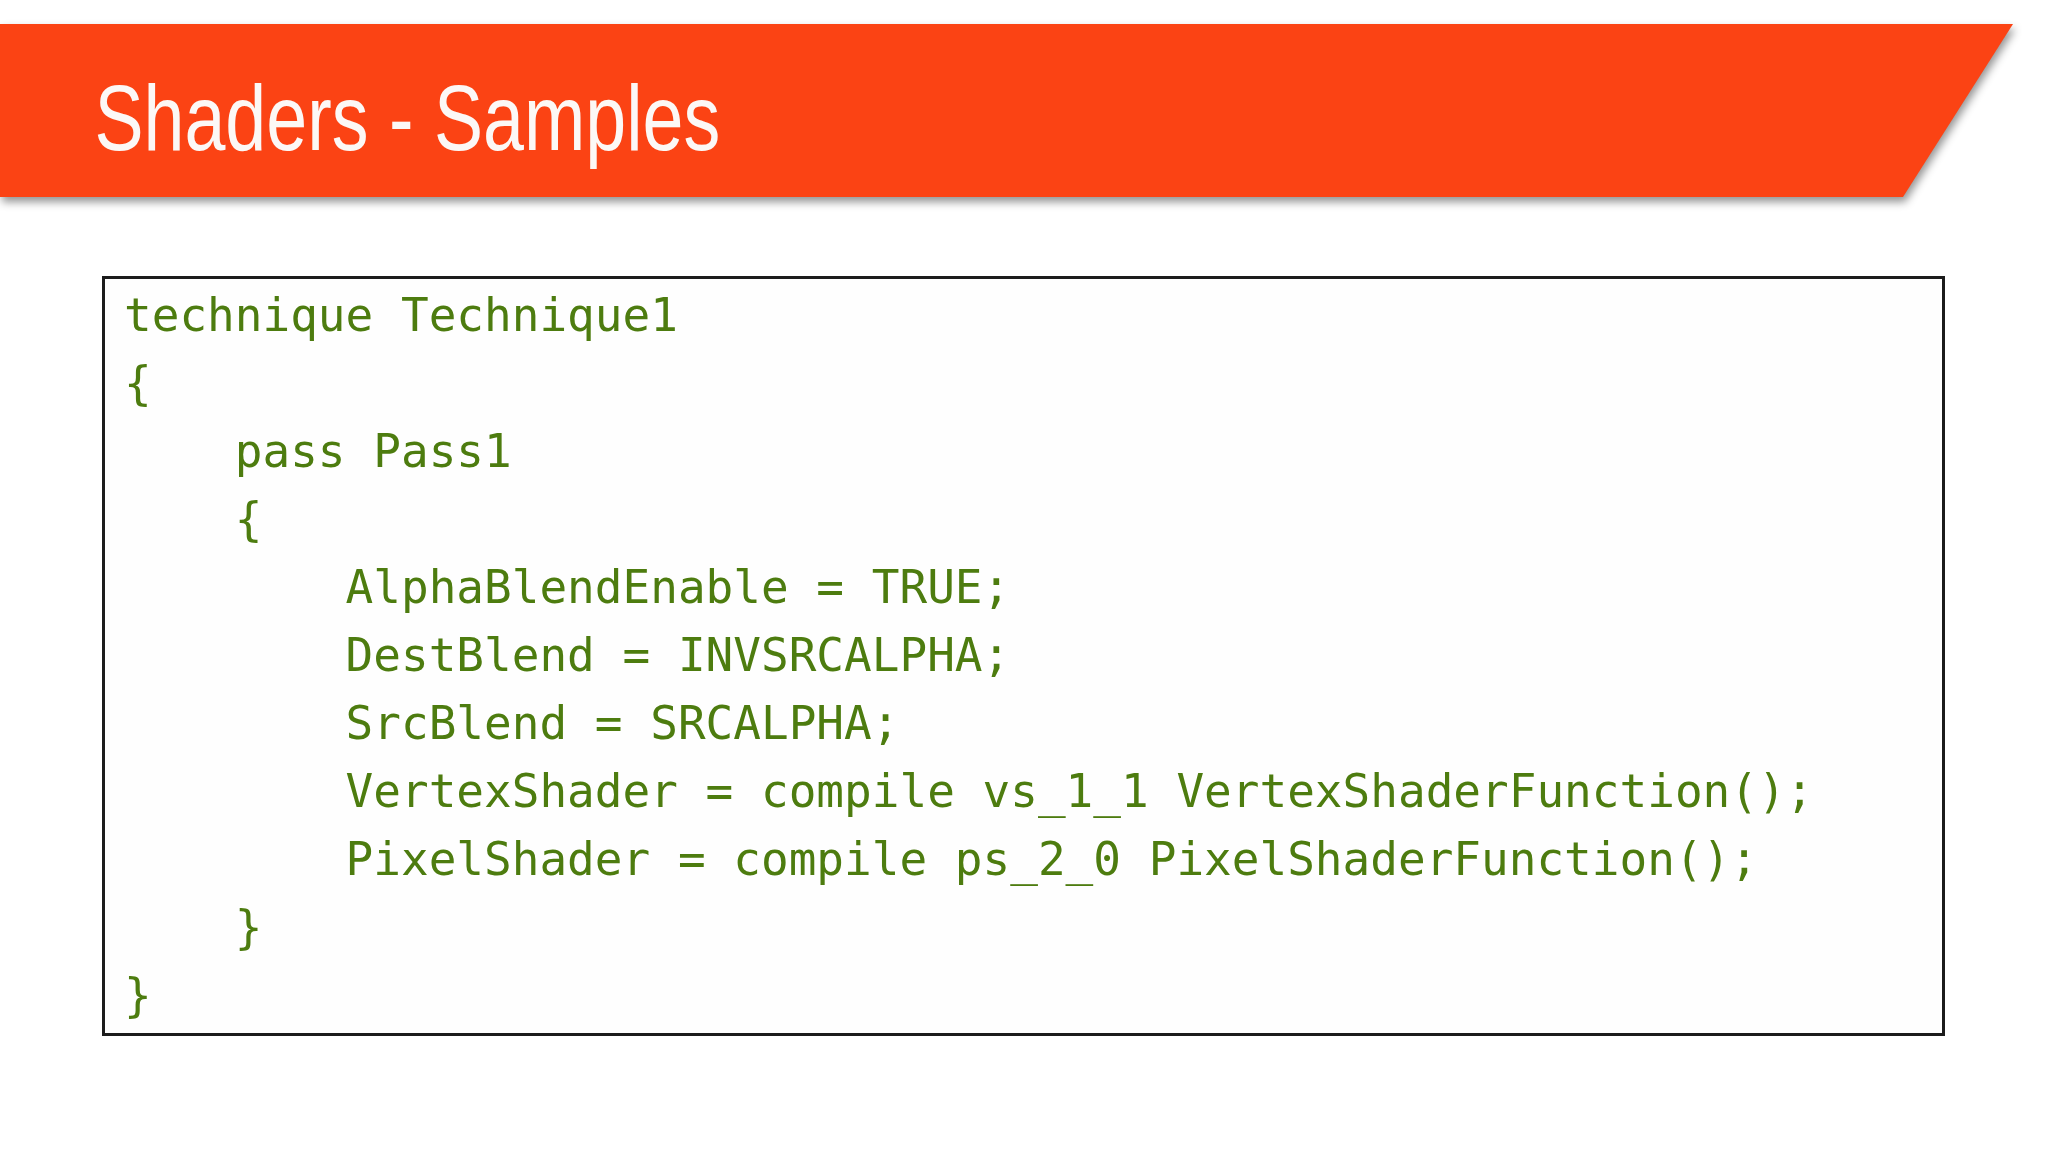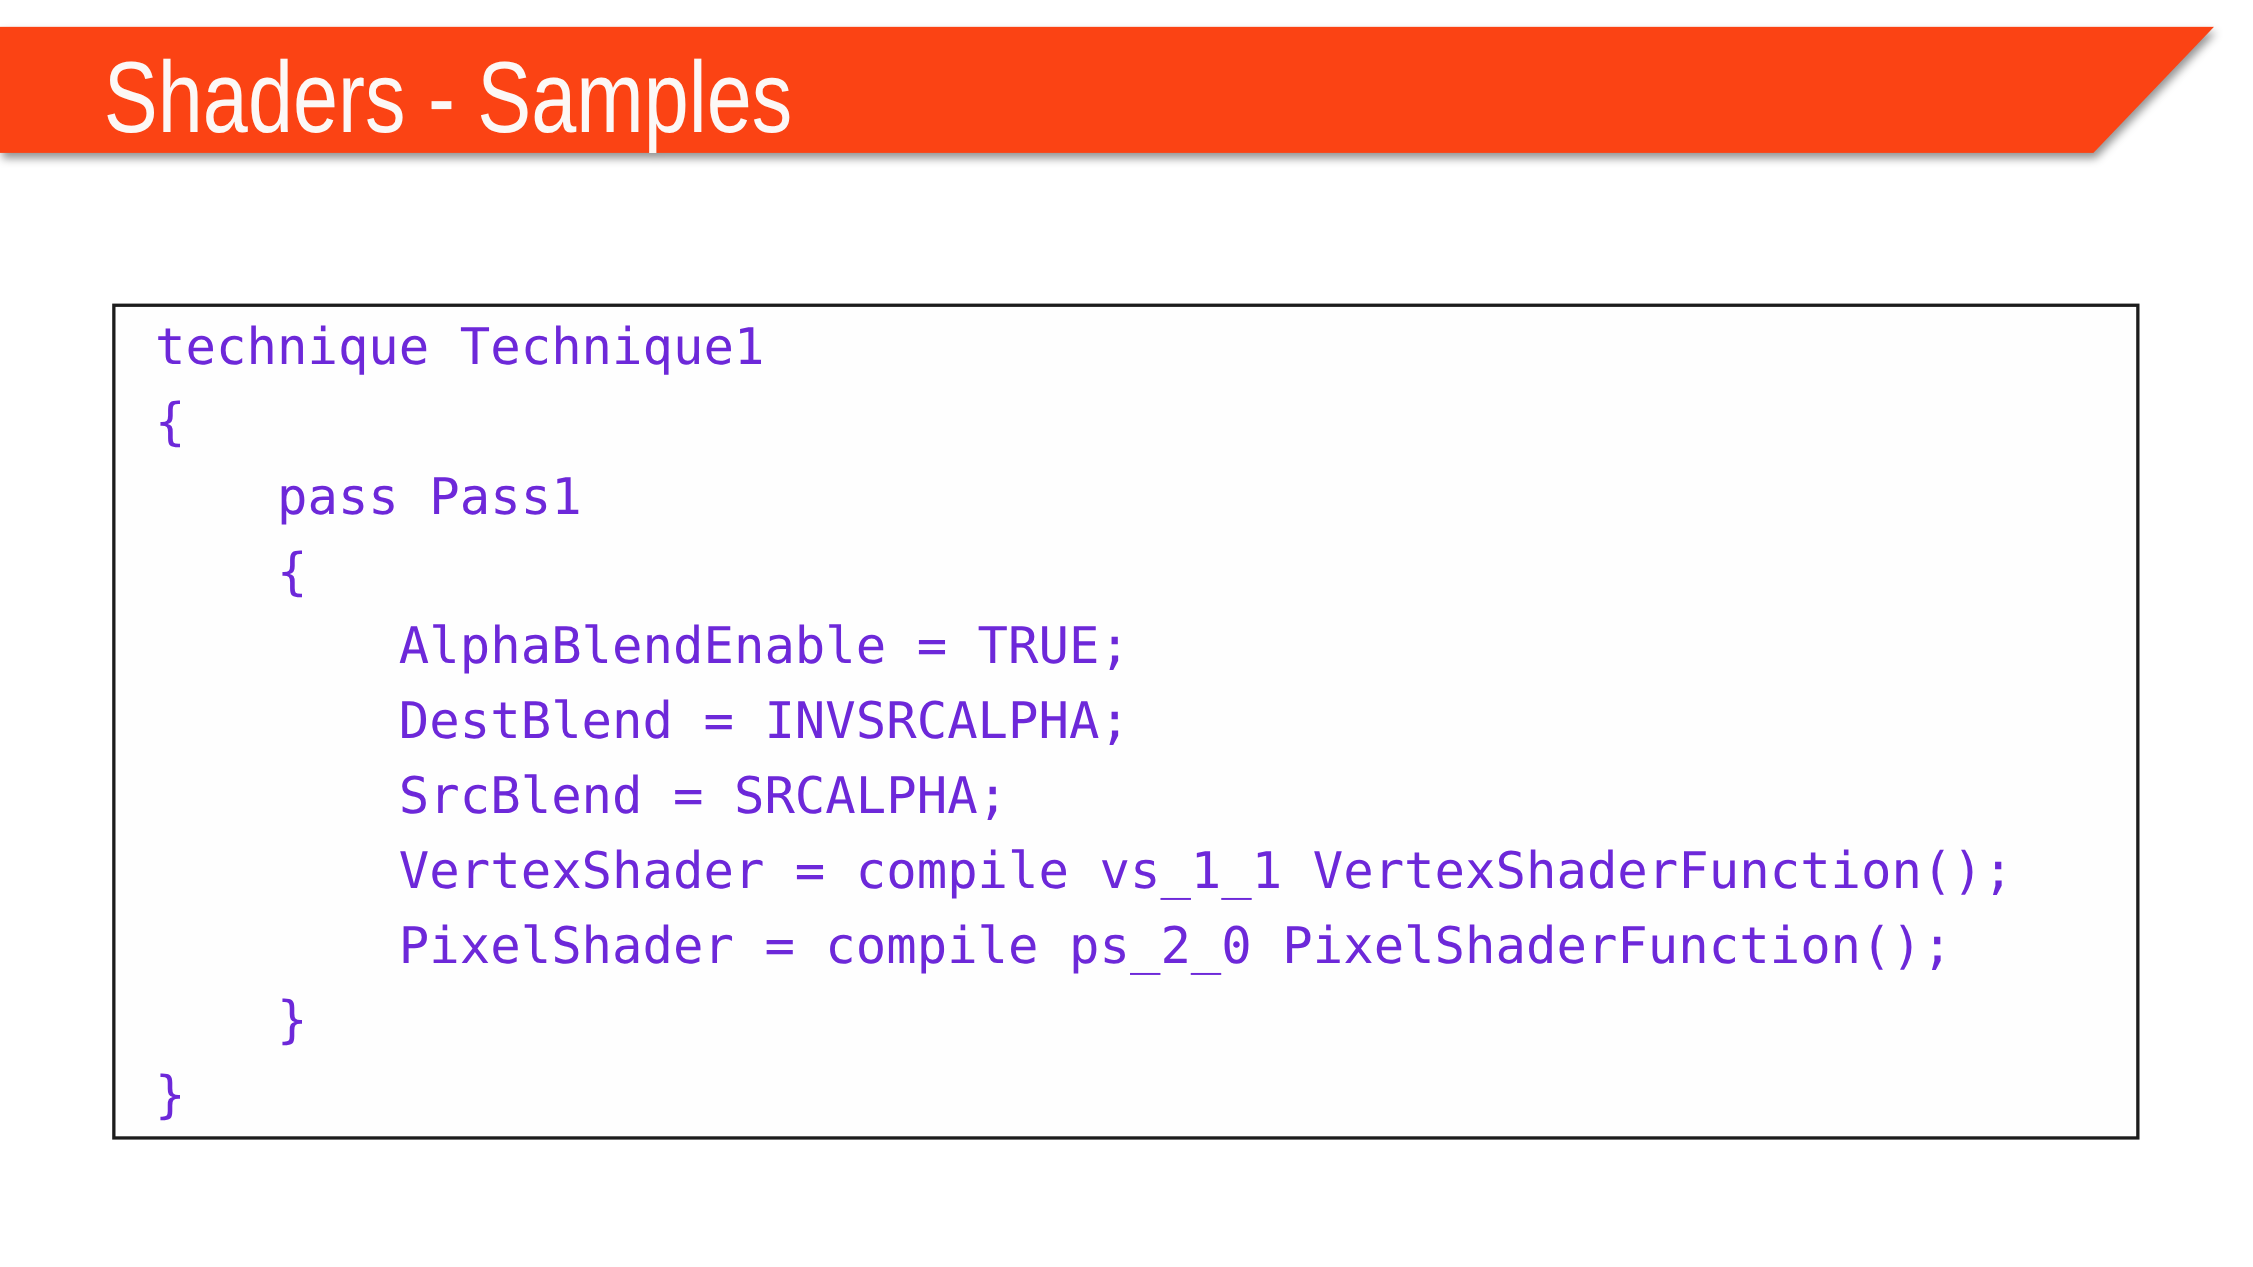--- a/index.html
+++ b/index.html
@@ -14,21 +14,21 @@
     position: relative;
     font-family: "Liberation Sans", sans-serif;
   }
 
   
   .banner-shadow {
     position: absolute;
     top: 24px;
     left: 0;
     width: 2048px;
-    height: 115px;
+    height: 173px;
     filter: drop-shadow(2px 5px 4px rgba(0, 0, 0, 0.42));
     text-align: center;
   }
   .banner {
     width: 100%;
     height: 100%;
     background: #fb4314;
     clip-path: polygon(0 0, 2013px 0, 1903px 100%, 0 100%);
     display: flex;
     align-items: center;
@@ -55,25 +55,25 @@
     left: 102px;
     top: 276px;
     width: 1843px;
     height: 760px;
     box-sizing: border-box;
     border: 3px solid #1c1c1c;
     background: #fefefe;
   }
   .code-text {
     margin: 0;
-    padding: 2px 0 0 36px;
+    padding: 2px 0 0 19px;
     font-family: "DejaVu Sans Mono", "Liberation Mono", monospace;
     font-size: 46px;
     line-height: 68px;
-    color: #6d28d9;
+    color: #4d7c0f;
     white-space: pre;
   }
 </style>
 </head>
 <body>
 
 <div class="slide">
 
   <div class="banner-shadow">
     <header class="banner" style="background: rgb(251, 67, 20);">

